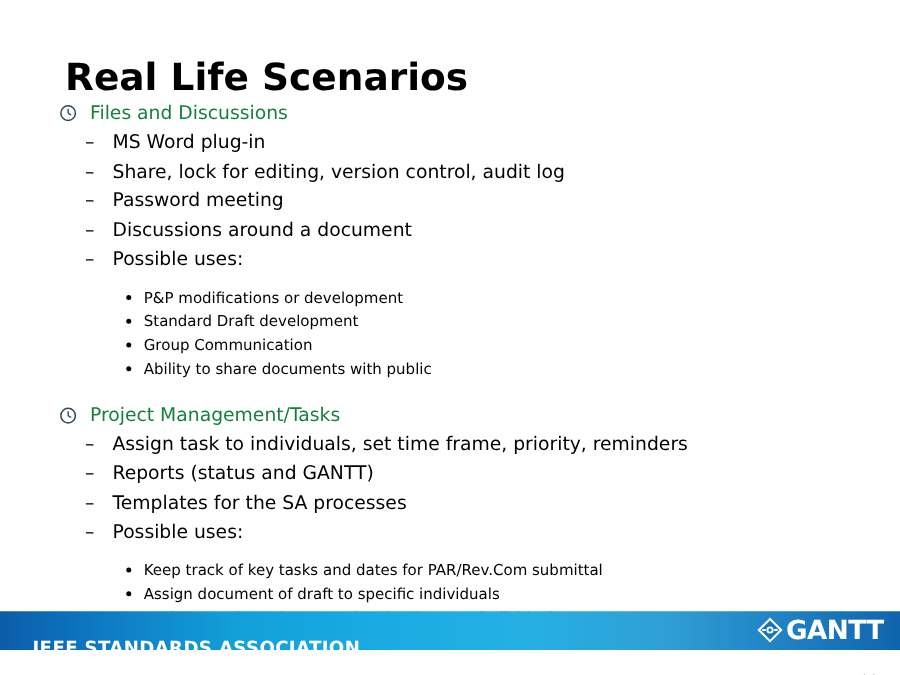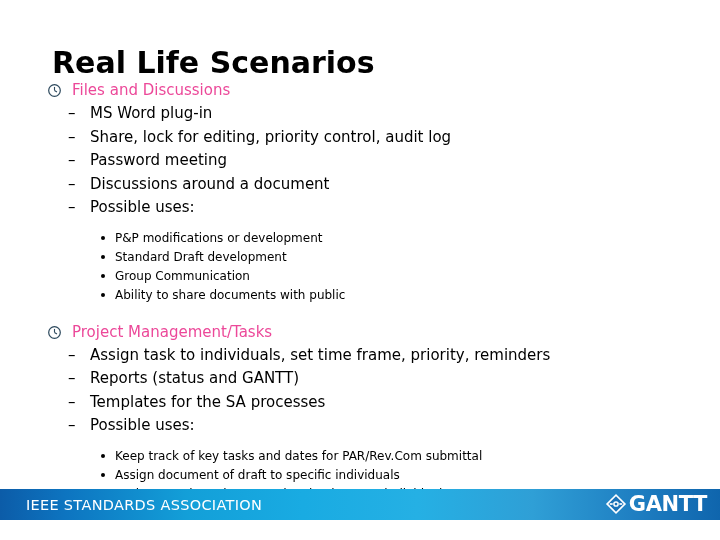--- a/index.html
+++ b/index.html
@@ -41,21 +41,21 @@
     left: 0;
     top: 80px;
     width: 720px;
   }
 
   
   .lvl1 {
     position: relative;
     padding-left: 72px;
     font-size: 15px;
-    color: #ec4899;
+    color: #15803d;
     line-height: 21px;
     margin: 0 0 1px 0;
     white-space: nowrap;
   }
   .lvl1 .clock-ic {
     position: absolute;
     left: 47px;
     top: 3px;
     width: 15px;
     height: 15px;
@@ -120,23 +120,23 @@
         #19abe2 42%,
         #25b0e4 58%,
         #2f9fd6 74%,
         #1f7fc2 88%,
         #0f65ad 100%);
     overflow: hidden;
   }
   .footer-title {
     position: absolute;
     left: 26px;
-    top: 8px;
+    top: 22px;
     font-size: 14.5px;
-    font-weight: normal;
+    font-weight: bold;
     color: #ffffff;
     letter-spacing: 0.3px;
     white-space: nowrap;
     text-align: center;
   }
   .ieee-logo {
     position: absolute;
     right: 13px;
     top: 4px;
     display: flex;
@@ -187,21 +187,21 @@
       </span>
       <span>Files and Discussions</span>
     </div>
 
     <div class="lvl2">
       <span class="dash-ic">–</span>
       <span>MS Word plug-in</span>
     </div>
     <div class="lvl2">
       <span class="dash-ic">–</span>
-      <span>Share, lock for editing, priority control, audit log</span>
+      <span>Share, lock for editing, version control, audit log</span>
     </div>
     <div class="lvl2">
       <span class="dash-ic">–</span>
       <span>Password meeting</span>
     </div>
     <div class="lvl2">
       <span class="dash-ic">–</span>
       <span>Discussions around a document</span>
     </div>
     <div class="lvl2">

